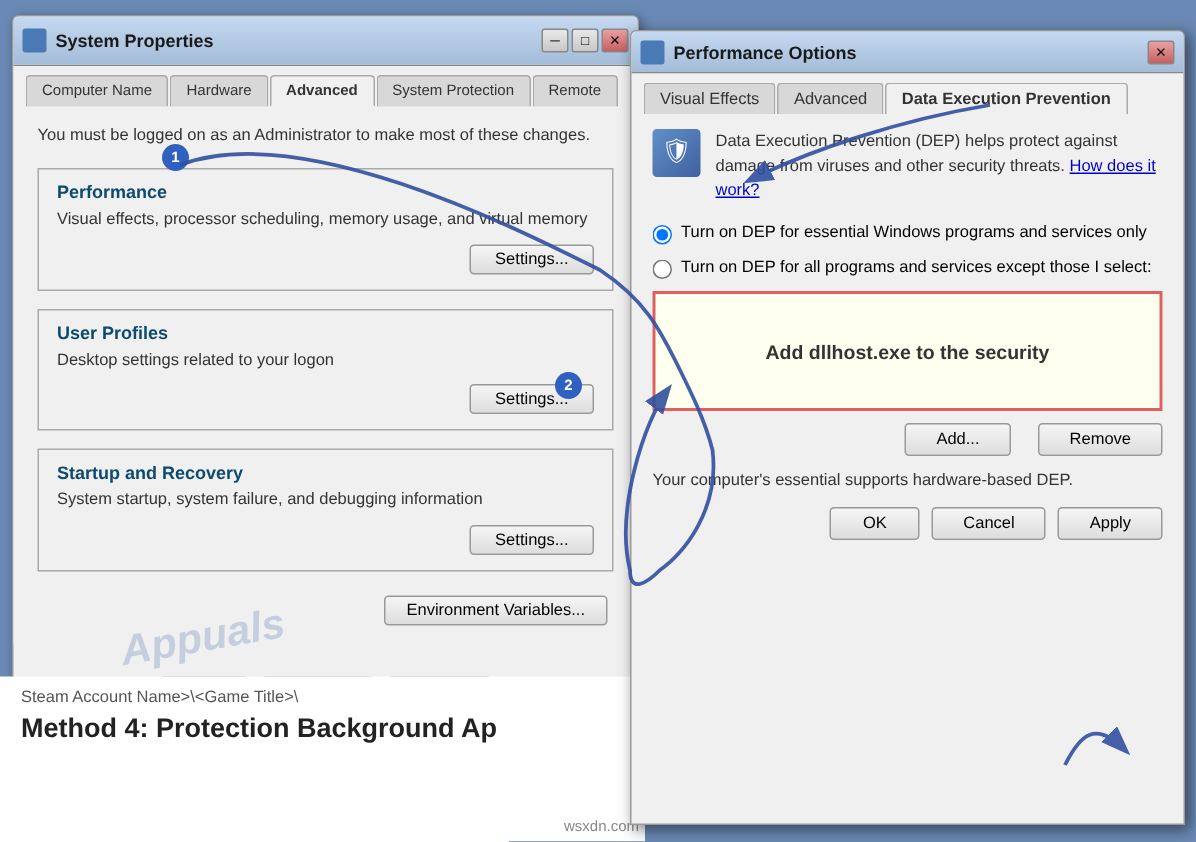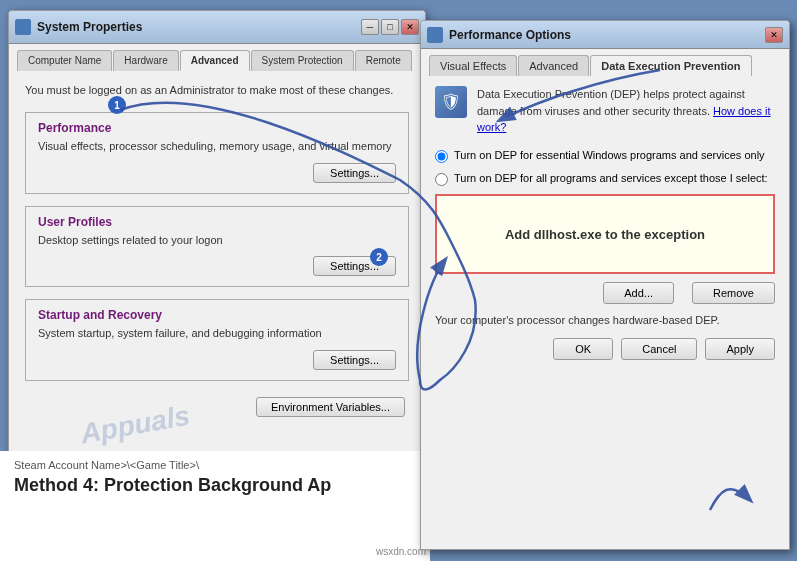--- a/index.html
+++ b/index.html
@@ -130,21 +130,21 @@
     .section-box {
       border: 1px solid #aaa;
       margin-bottom: 12px;
       padding: 8px 12px 10px;
       background: #f0f0f0;
     }
 
     .section-title {
       font-size: 12px;
       font-weight: bold;
-      color: #701a75;
+      color: #0c4a6e;
       margin-bottom: 4px;
     }
 
     .section-desc {
       font-size: 11px;
       color: #333;
       line-height: 1.4;
       margin-bottom: 8px;
     }
 
@@ -476,29 +476,29 @@
       <input type="radio" name="dep-option" class="radio-input" checked="" style="">
       <span>Turn on DEP for essential Windows programs and services only</span>
     </div>
 
     <div class="radio-option">
       <input type="radio" name="dep-option" class="radio-input" style="">
       <span>Turn on DEP for all programs and services except those I select:</span>
     </div>
 
     <div class="dep-exception-box">
-      <div class="dep-exception-text">Add dllhost.exe to the exception</div>
+      <div class="dep-exception-text">Add dllhost.exe to the security</div>
     </div>
 
     <div class="add-remove-row">
       <button class="dialog-btn">Add...</button>
       <button class="dialog-btn">Remove</button>
     </div>
 
-    <div class="perf-bottom-text">Your computer's processor changes hardware-based DEP.</div>
+    <div class="perf-bottom-text">Your computer's essential supports hardware-based DEP.</div>
 
     <div class="perf-bottom-buttons">
       <button class="dialog-btn">OK</button>
       <button class="dialog-btn">Cancel</button>
       <button class="dialog-btn">Apply</button>
     </div>
   </div>
 </div>
 
 <div class="badge" style="top: 58px; left: 686px;">3</div>

